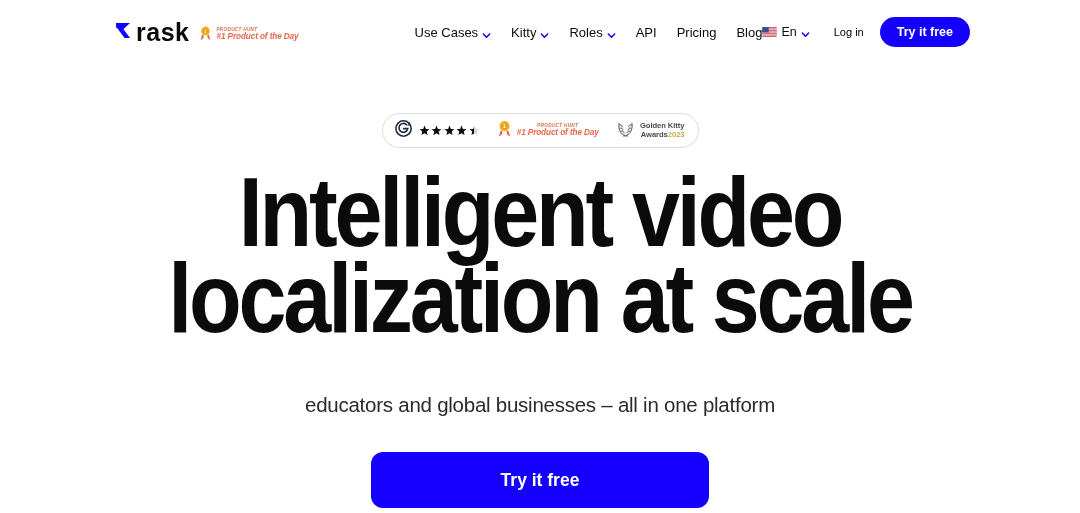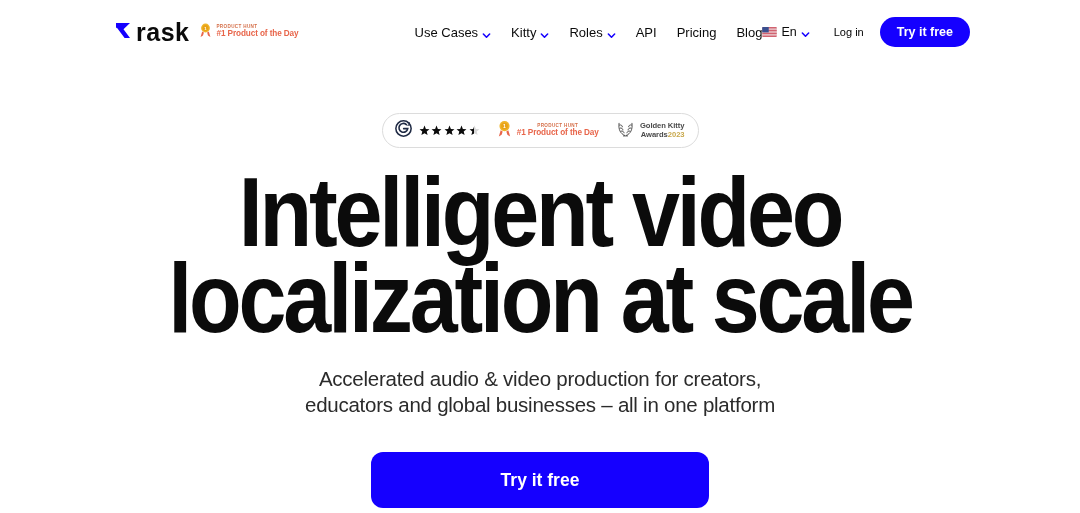--- a/index.html
+++ b/index.html
@@ -21,21 +21,21 @@
   .header {
     height: 64px;
     display: flex;
     align-items: center;
     padding: 0 110px 0 113px;
     gap: 0;
   }
 
   .brand-zone {
     display: flex;
-    align-items: center;
+    align-items: flex-end;
     gap: 10px;
     flex: 0 0 auto;
   }
 
   .logo {
     display: flex;
     align-items: center;
     gap: 3px;
     text-decoration: none;
   }
@@ -48,21 +48,21 @@
     line-height: 1;
     font-stretch: condensed;
   }
 
   .ph-badge {
     display: flex;
     align-items: center;
     gap: 4px;
     text-decoration: none;
   }
-  .ph-text { line-height: 1.05; }
+  .ph-text { line-height: 1.05; font-style: italic; }
   .ph-kicker {
     font-size: 4.6px;
     font-weight: 700;
     letter-spacing: 0.35px;
     color: #d5704a;
     text-transform: uppercase;
     display: block;
   }
   .ph-title {
     font-size: 8.2px;
@@ -404,21 +404,21 @@
     </div>
 
   </div>
 
   <h1 class="headline">
     <span>Intelligent video</span><br>
     <span>localization at scale</span>
   </h1>
 
   <p class="subtitle">
-    <span>Accelerated audio &amp; video production for creators,</span><br>
+    <br>
     <span>educators and global businesses – all in one platform</span>
   </p>
 
   <button class="btn-try-hero">Try it free</button>
 
   
 
 </main>
 
 </body></html>

